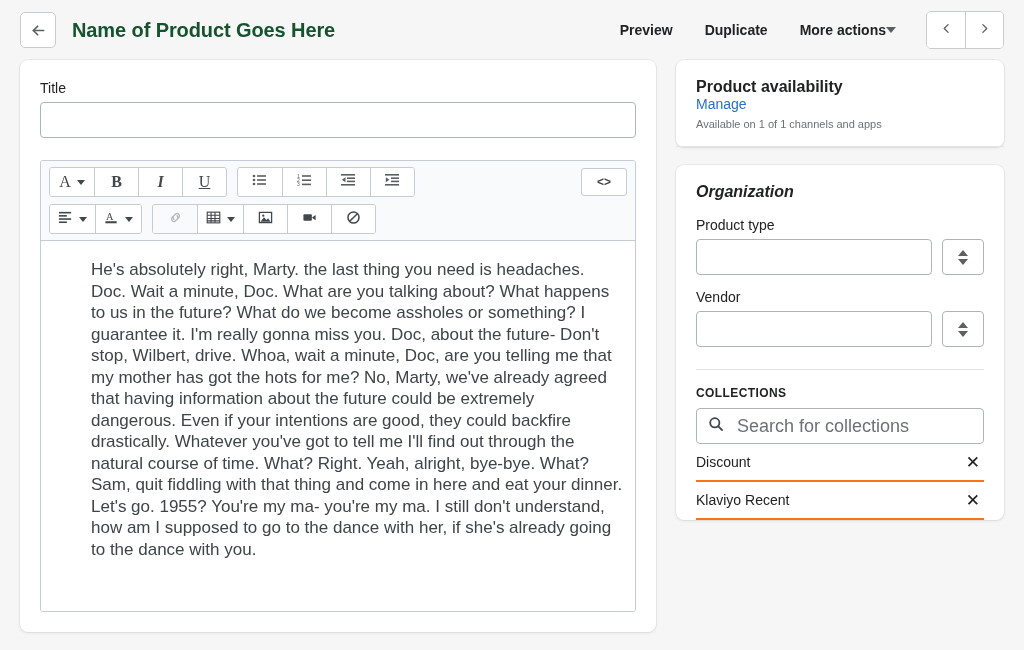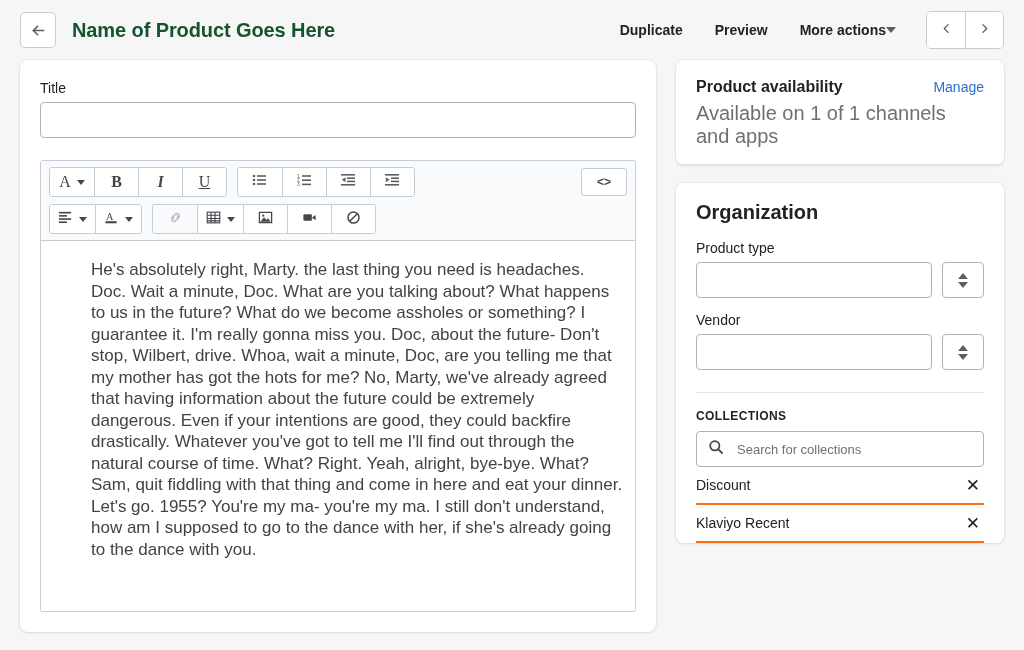--- a/index.html
+++ b/index.html
@@ -179,39 +179,39 @@
     line-height: 21.5px;
     color: #3f4448;
   }
 
   
   .avail-head {
     padding: 18px 20px 16px 20px;
     border-bottom: 1px solid #e1e3e5;
   }
   .avail-title-row {
-    display: flex; align-items: baseline; justify-content: space-between;
+    display: flex; align-items: baseline; justify-content: space-between; flex-direction: column;
   }
   .card-heading {
     font-size: 16px; font-weight: 700; color: #202223;
   }
   .link {
     font-size: 14px; color: #2c6ecb; cursor: pointer; text-decoration: none;
   }
   .avail-sub {
     margin-top: 6px;
-    font-size: 20px; color: #6d7175;
+    font-size: 11px; color: #6d7175;
   }
   .avail-channel {
     padding: 16px 20px;
     font-size: 14px; color: #202223;
   }
 
   .org-card { margin-top: 18px; padding: 18px 20px 0 20px; }
-  .org-title { font-size: 20px; font-weight: 700; margin-bottom: 16px; }
+  .org-title { font-size: 16px; font-weight: 700; margin-bottom: 16px; font-style: italic; }
   .field-row { display: flex; align-items: flex-end; gap: 10px; }
   .field-col { flex: 1 1 auto; }
   .stepper {
     width: 42px; height: 36px;
     border: 1px solid #aeb4b9;
     border-radius: 4px;
     background: #ffffff;
     display: flex; flex-direction: column;
     align-items: center; justify-content: center;
     gap: 3px;
@@ -243,21 +243,21 @@
     color: #202223;
     margin-bottom: 8px;
   }
   .search-wrap { position: relative; }
   .search-input {
     width: 100%; height: 36px;
     border: 1px solid #aeb4b9;
     border-radius: 4px;
     padding: 0 12px 0 40px;
     font-family: "Liberation Sans", sans-serif;
-    font-size: 13px;
+    font-size: 18px;
     color: #202223;
     outline: none;
     background: #ffffff;
   }
   .search-input::placeholder { color: #6d7175; }
   .search-icon {
     position: absolute; left: 12px; top: 50%;
     transform: translateY(-50%);
     pointer-events: none;
   }
@@ -283,22 +283,22 @@
     <span>
       <svg width="17" height="17" viewBox="0 0 20 20" fill="none" stroke="#5c5f62" stroke-width="2" stroke-linecap="round" stroke-linejoin="round">
         <path d="M16 10H4"></path>
           <path d="M9 5l-5 5 5 5"></path>
       </svg>
     </span>
   </div>
   <div class="page-title">Name of Product Goes Here</div>
   <div class="topbar-spacer"></div>
   <div class="top-actions">
+    <button class="plain-btn">Preview</button>
     <button class="plain-btn">Duplicate</button>
-    <button class="plain-btn">Preview</button>
     <button class="plain-btn more-actions">
       <span>More actions</span>
       <span class="caret-down"></span>
     </button>
     <div class="seg-group">
       <button class="seg-btn">
         <span>
           <svg width="13" height="13" viewBox="0 0 20 20" fill="none" stroke="#5c5f62" stroke-width="2" stroke-linecap="round" stroke-linejoin="round">
               <path d="M12.5 4l-6 6 6 6"></path>
             </svg>

